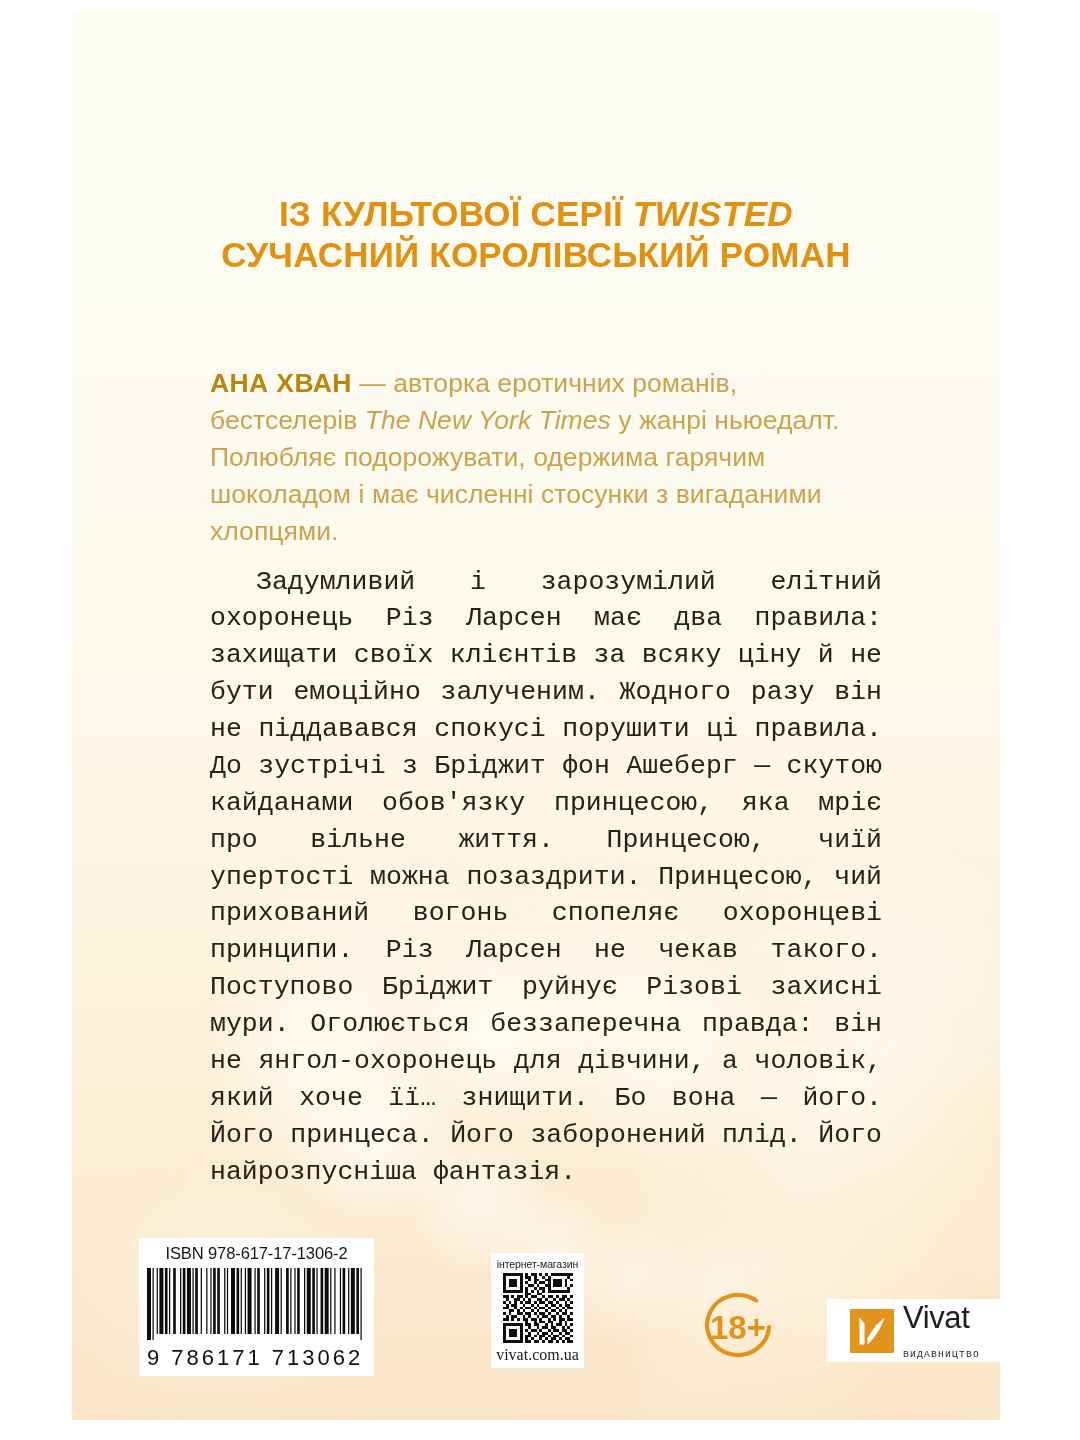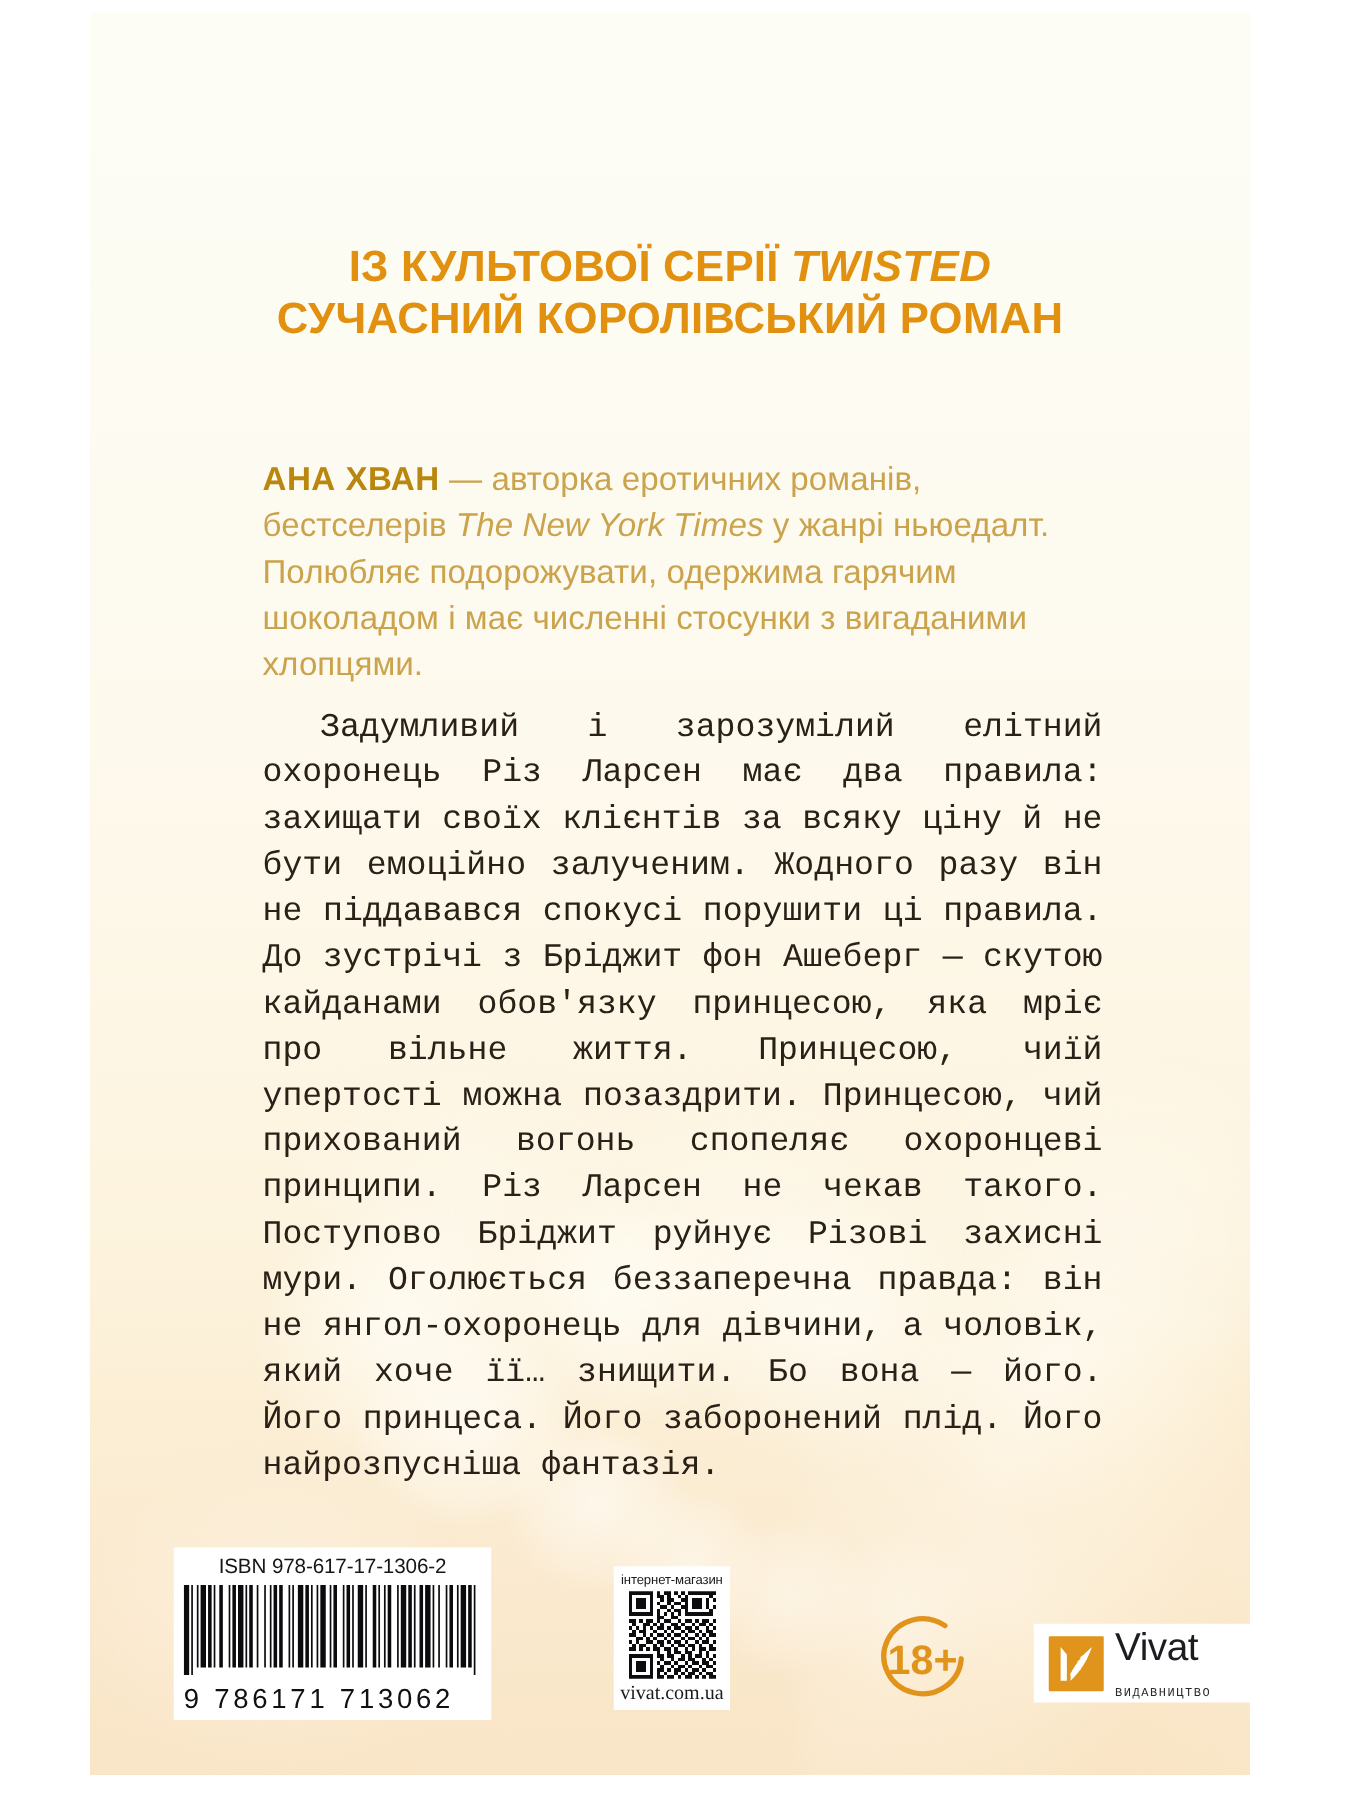--- a/index.html
+++ b/index.html
@@ -158,21 +158,21 @@
     font-family: Liberation Mono, monospace;
     letter-spacing: 0.02px;
     hyphens: manual;
   }
 
   
   #barcode-block {
     position: absolute;
     left: 67px;
     top: 1228px;
-    width: 254px;
+    width: 235px;
     height: 138px;
     background: #ffffff;
     padding: 6px 8px 4px 8px;
     box-sizing: border-box;
   }
   #isbn-text {
     font-size: 16.5px;
     color: #16161a;
     text-align: center;
     letter-spacing: -0.1px;
@@ -240,21 +240,21 @@
   #vivat-logo {
     position: absolute;
     left: 755px;
     top: 1289px;
     width: 200px;
     height: 63px;
     background: #ffffff;
     display: flex;
     align-items: center;
     box-sizing: border-box;
-    padding: 0 12px;
+    padding: 0 23px;
   }
   #vivat-mark {
     width: 44px;
     height: 44px;
     background: #e0941b;
     flex: 0 0 auto;
     border-radius: 1px;
     position: relative;
   }
   #vivat-mark svg { position: absolute; inset: 0; }

